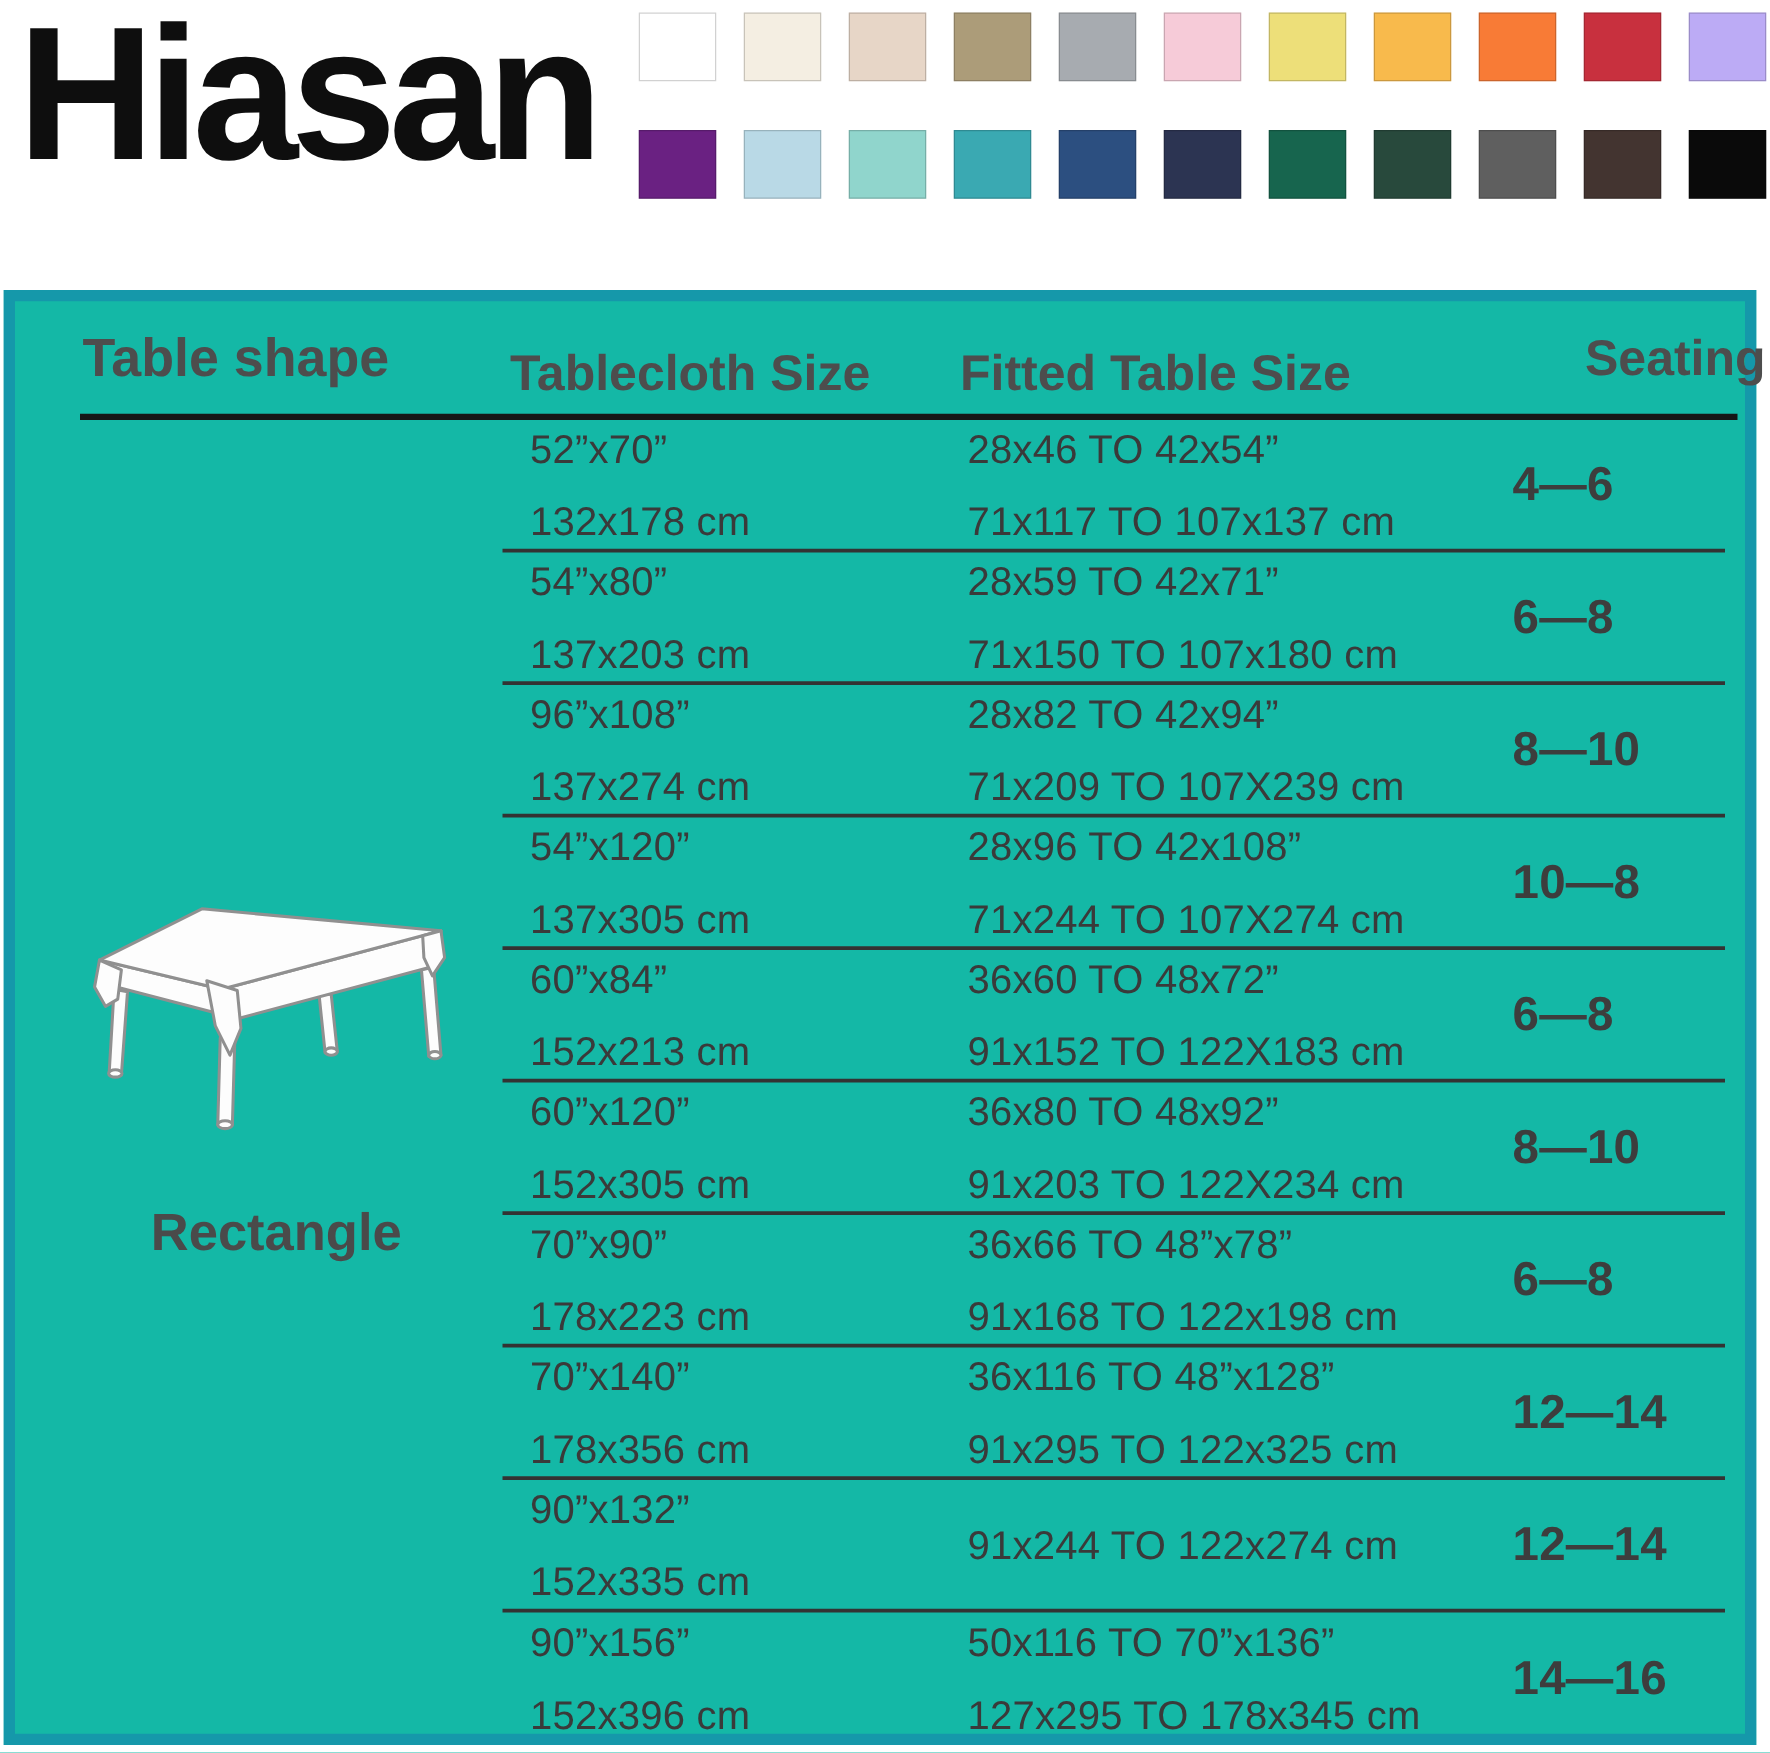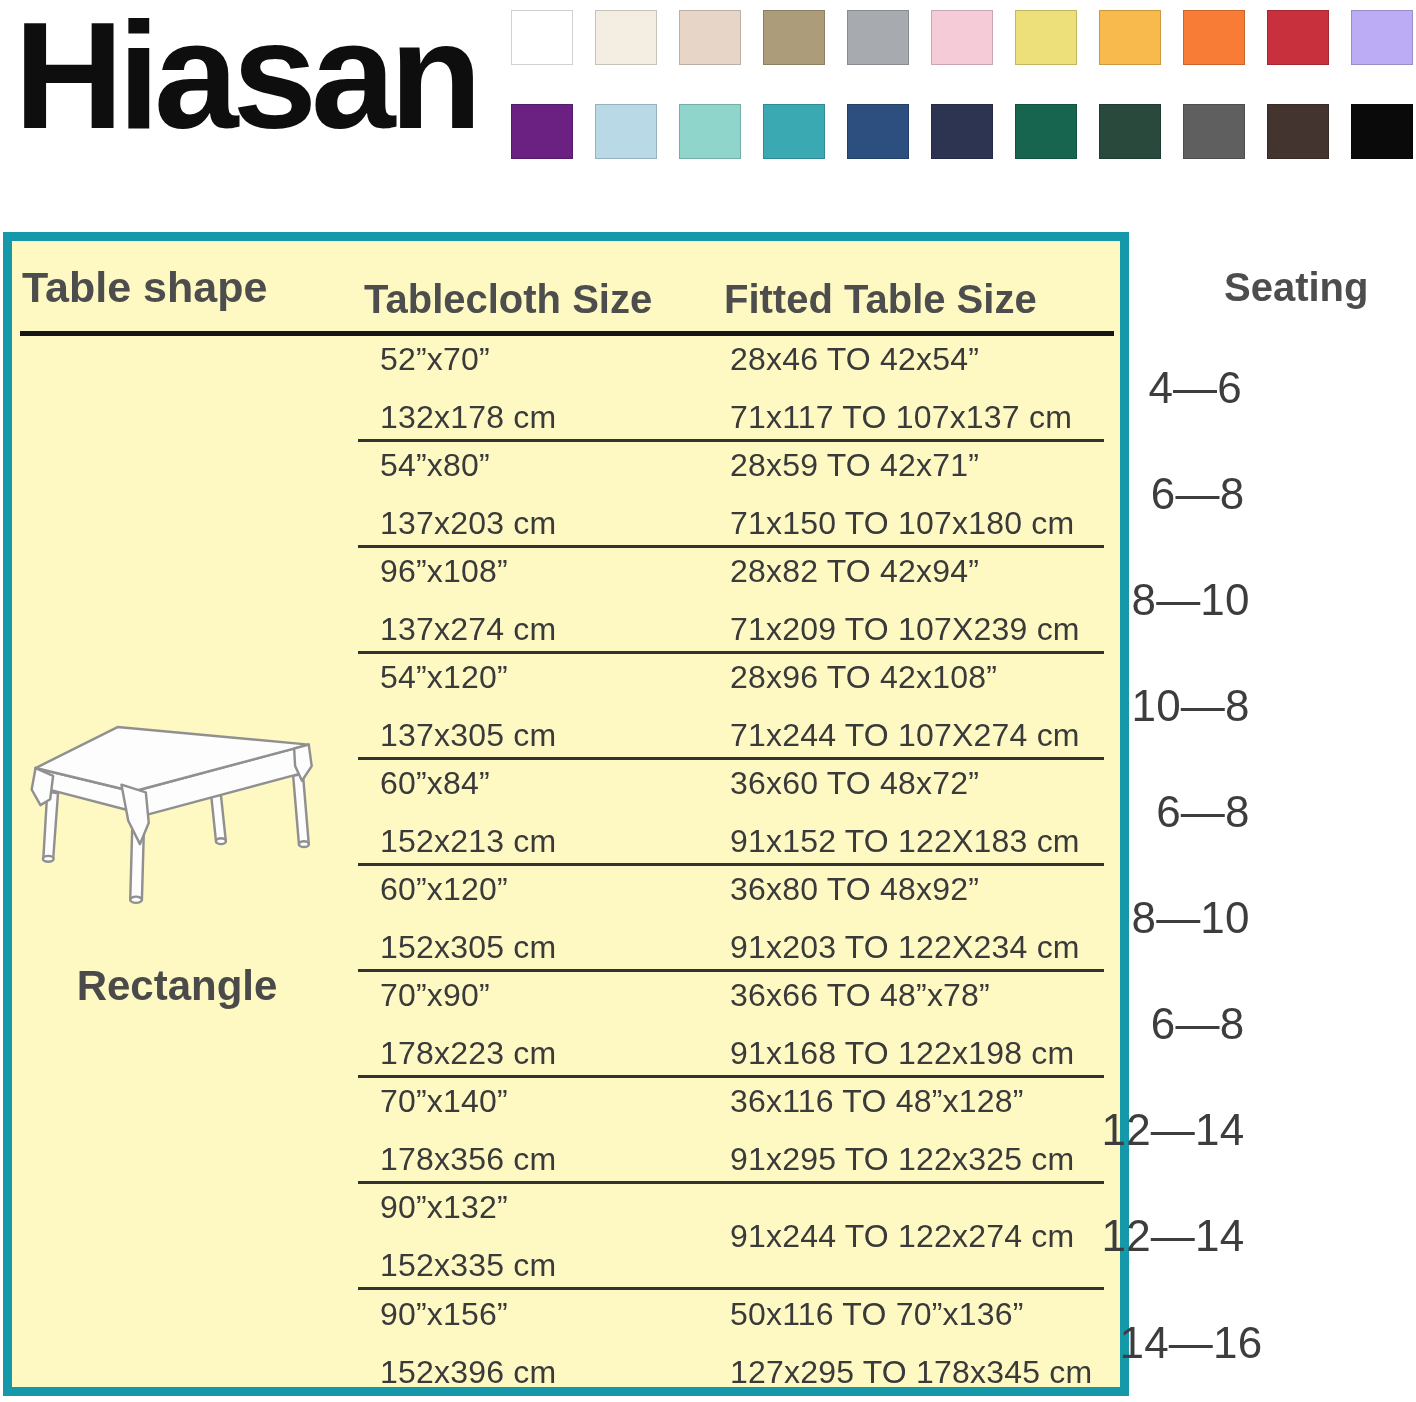--- a/index.html
+++ b/index.html
@@ -17,22 +17,22 @@
     position:absolute;left:511px;top:10px;
     display:grid;grid-template-columns:repeat(11,62px);
     grid-auto-rows:55px;column-gap:22px;row-gap:39px;
   }
   .swatch{
     width:62px;height:55px;box-sizing:border-box;
     border:1px solid rgba(0,0,0,0.18);
   }
   
   .chart-box{
-    position:absolute;left:3px;top:232px;width:1126px;height:1164px;
-    box-sizing:border-box;border:9px solid #1598aa;background:#fef9c3;
+    position:absolute;left:3px;top:232px;width:1402px;height:1164px;
+    box-sizing:border-box;border:9px solid #1598aa;background:#14b8a6;padding-left:44px;
   }
   .chart-header{position:relative;height:90px;color:#4d4d4d;}
   .chart-header .h{position:absolute;font-weight:bold;white-space:nowrap;}
   .h-shape{left:10px;top:22px;font-size:43px;}
   .h-cloth{left:352px;top:36px;font-size:40px;}
   .h-fitted{left:712px;top:36px;font-size:40px;}
   .h-seating{left:1212px;top:24px;font-size:40px;}
   .header-rule{height:5px;background:#161616;margin:0 6px 0 8px;}
   .chart-body{position:relative;height:1055px;}
   
@@ -48,21 +48,21 @@
     height:106px;box-sizing:border-box;
     display:grid;grid-template-columns:372px 1fr 170px;
     border-bottom:3px solid #333333;
   }
   .row:last-child{border-bottom:none;}
   .cell{
     display:flex;flex-direction:column;justify-content:center;gap:26px;
     font-size:32px;color:#3a3a3a;line-height:1.0;white-space:nowrap;
   }
   .cell.tc{padding-left:22px;}
-  .cell.st{align-items:flex-end;font-size:44px;color:#3d3d3d;}
+  .cell.st{align-items:flex-start;font-size:38px;color:#3d3d3d;font-weight:bold;}
   .line{letter-spacing:0.2px;}
 </style>
 </head>
 <body>
 
 <div class="logo">Hiasan</div>
 
 <div class="swatches">
     <div class="swatch" style="background: rgb(255, 255, 255);"></div>
     <div class="swatch" style="background: rgb(244, 238, 226);"></div>

